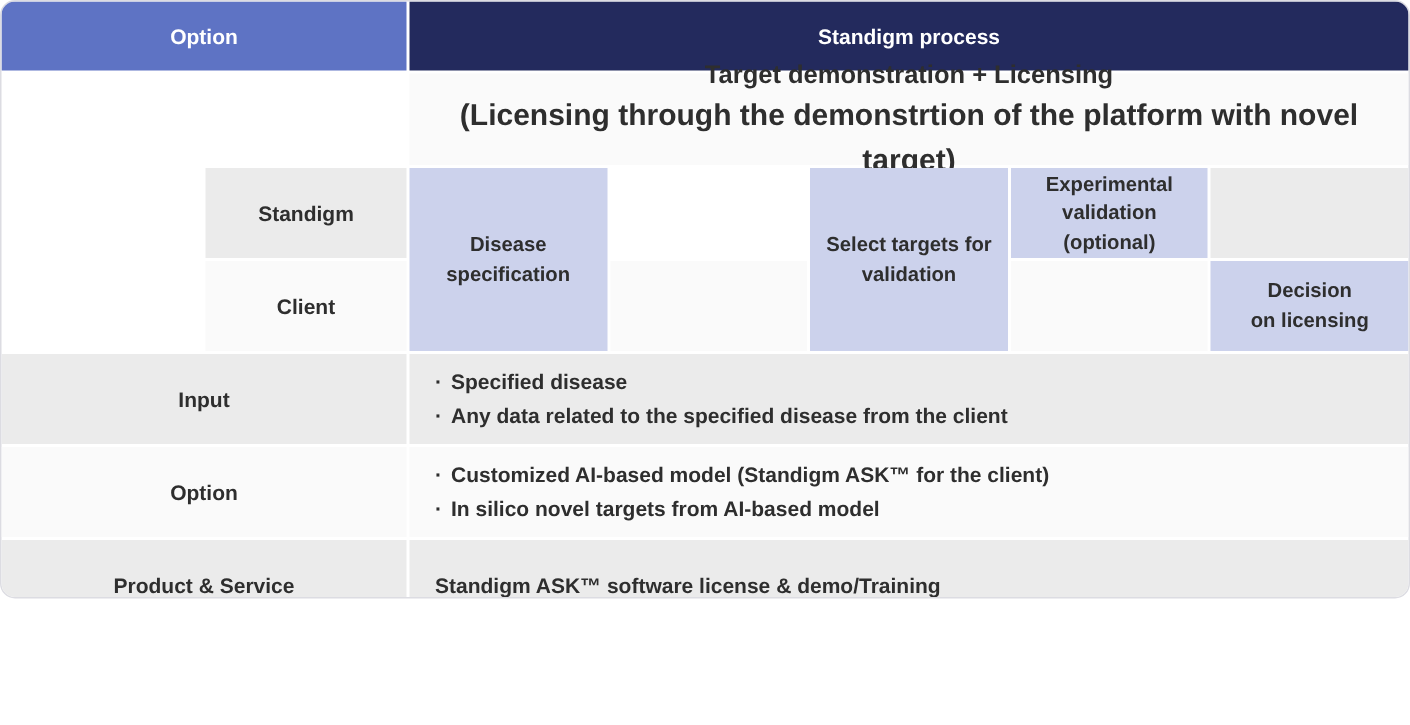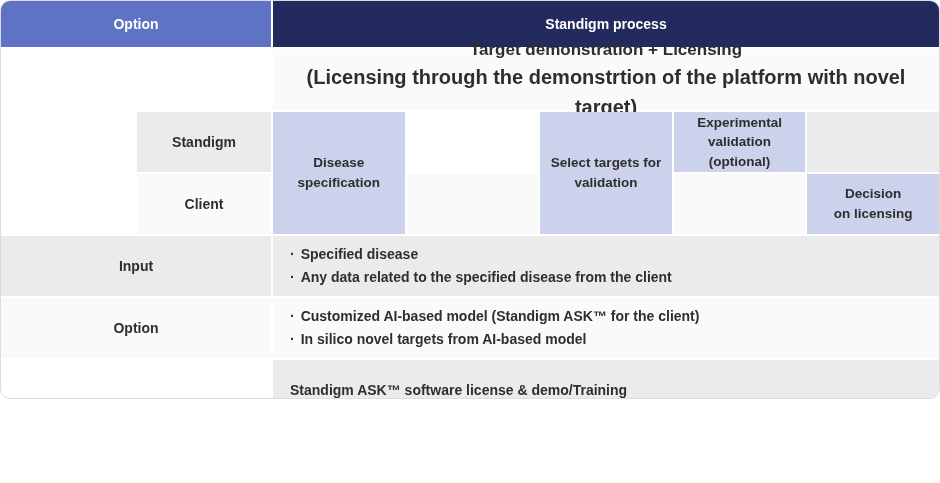--- a/index.html
+++ b/index.html
@@ -130,20 +130,23 @@
         <span class="dot">·</span>
         <span>Customized AI-based model (Standigm ASK™ for the client)</span>
       </div>
       <div class="bline">
         <span class="dot">·</span>
         <span>In silico novel targets from AI-based model</span>
       </div>
     </div>
   </div>
 
+  <div class="cell c-product-label">
+    <span>Product &amp; Service</span>
+  </div>
   <div class="cell c-product-content content-left">
     <span>Standigm ASK™ software license &amp; demo/Training</span>
   </div>
 
   <div class="cell c-period-content content-left">
     <span>Output to contract</span>
   </div>
 
 </div>
 

